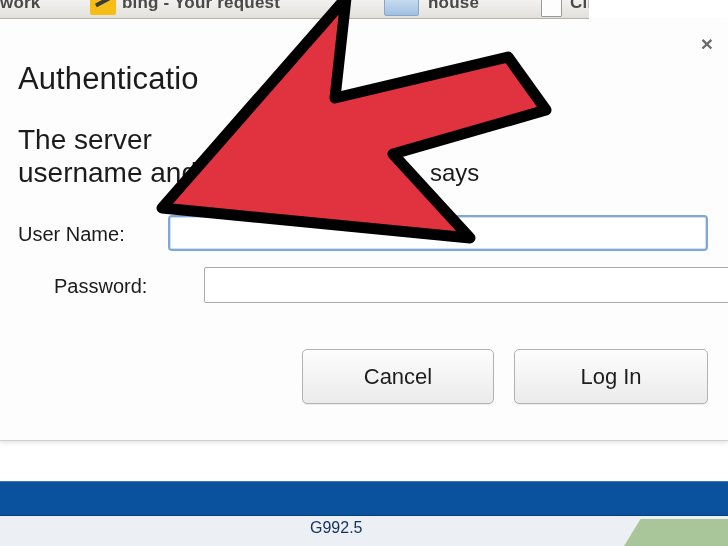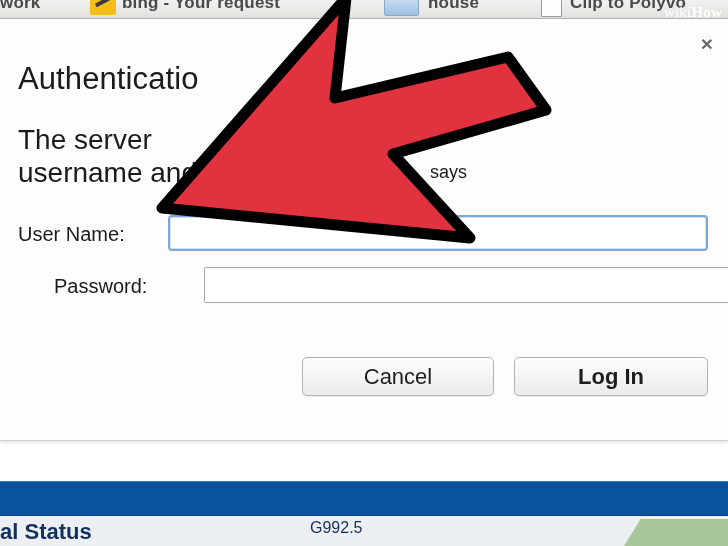--- a/index.html
+++ b/index.html
@@ -21,21 +21,21 @@
     width: 728px;
     height: 546px;
     overflow: hidden;
     background: #ffffff;
   }
 
   
   .toolbar-strip {
     position: absolute;
     left: 0; top: 0;
-    width: 728px;
+    width: 589px;
     height: 18px;
     background: linear-gradient(#f2f1ef, #e3e1dd);
     border-bottom: 1px solid #b9b6b0;
     overflow: hidden;
   }
   .tb-item {
     position: absolute;
     top: -7px;
     font-size: 17px;
     font-weight: bold;
@@ -120,21 +120,21 @@
     width: 690px;
     font-size: 28px;
     color: #1b1b1b;
     line-height: 33px;
     white-space: pre-line;
   }
   .dlg-body-tail {
     position: absolute;
     left: 430px;
     top: 137px;
-    font-size: 18px;
+    font-size: 24px;
     color: #1b1b1b;
     line-height: 33px;
     white-space: nowrap;
   }
 
   
   .frow {
     position: absolute;
     left: 0;
     width: 728px;
@@ -179,34 +179,34 @@
   
   .dlg-buttons {
     position: absolute;
     left: 0;
     top: 330px;
     width: 728px;
     height: 60px;
   }
   .dbtn {
     position: absolute;
-    top: 8px;
-    height: 39px;
+    top: 0;
+    height: 55px;
     box-sizing: border-box;
     background: linear-gradient(#fdfdfd, #ebebeb);
     border: 1px solid #b2b2b2;
     border-radius: 5px;
     font-family: "Liberation Sans", sans-serif;
     font-size: 22px;
     color: #1d1d1d;
     cursor: pointer;
     box-shadow: 0 1px 1px rgba(0,0,0,0.07);
   }
   .dbtn.cancel { left: 302px; width: 192px; font-weight: normal; }
-  .dbtn.login  { left: 514px; width: 194px; font-weight: bold; }
+  .dbtn.login  { left: 514px; width: 194px; font-weight: normal; }
 
   
   .arrow {
     position: absolute;
     left: 150px;
     top: -6px;
     width: 420px;
     height: 250px;
     pointer-events: none;
     z-index: 40;
@@ -348,20 +348,19 @@
              L 396 116
              L 243 160
              L 320 244
              Z" fill="#e0323f" stroke="#000000" stroke-width="11" stroke-linejoin="round" stroke-linecap="round"></path>
   </svg>
 
 
   <div class="blue-band"></div>
 
   <div class="page-row-status">
-    <span class="status-label">al Status</span>
     <span class="status-value">G992.5</span>
   </div>
 
   <div class="wm"></div>
   <div class="wm-text"><span>wiki</span><b>How</b></div>
 
 </div>
 
 </body></html>

